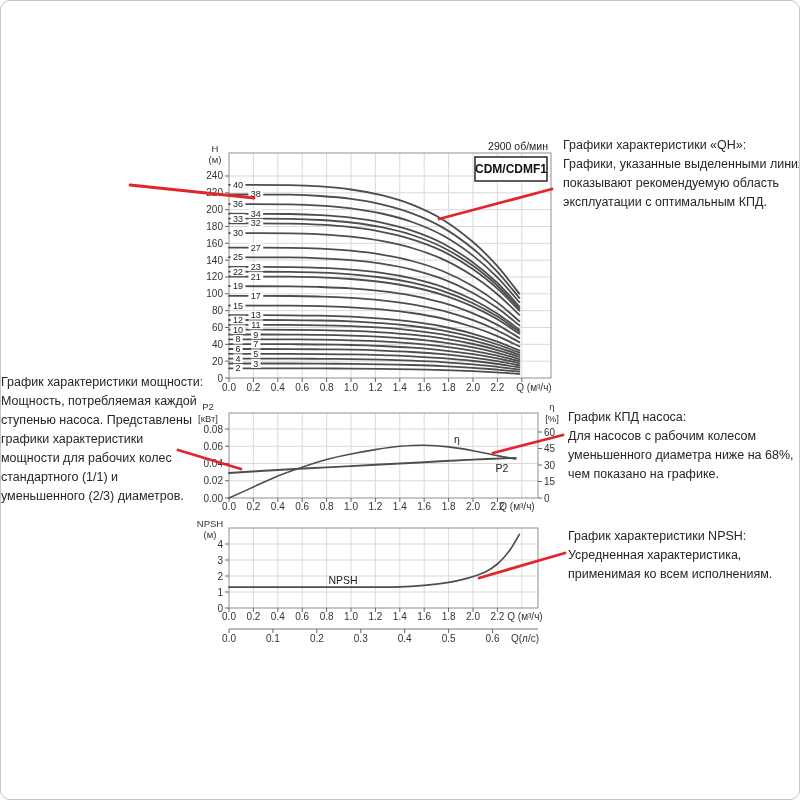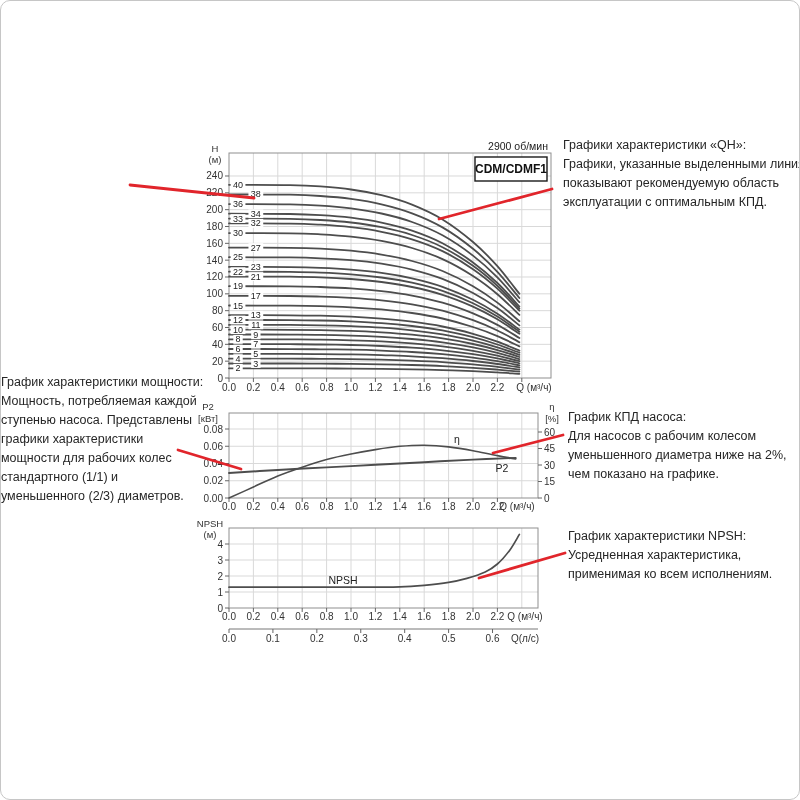--- a/index.html
+++ b/index.html
@@ -346,21 +346,21 @@
 ступенью насоса. Представлены
 графики характеристики
 мощности для рабочих колес
 стандартного (1/1) и
 уменьшенного (2/3) диаметров.</div>
   </div>
 
   <div class="note n4">
     <div class="nt">График КПД насоса:</div>
     <div class="nb">Для насосов с рабочим колесом
-уменьшенного диаметра ниже на 2%,
+уменьшенного диаметра ниже на 68%,
 чем показано на графике.</div>
   </div>
 
   <div class="note n5">
     <div class="nt">График характеристики NPSH:</div>
     <div class="nb">Усредненная характеристика,
 применимая ко всем исполнениям.</div>
   </div>
 </div>
 

